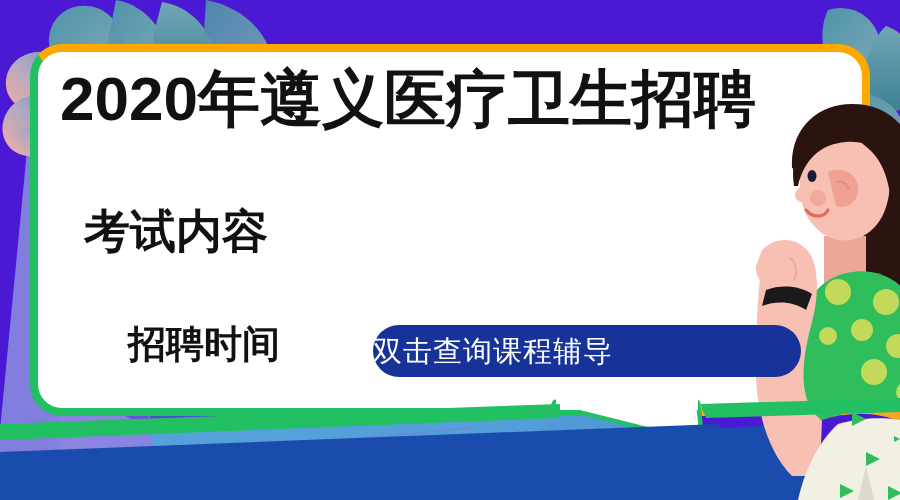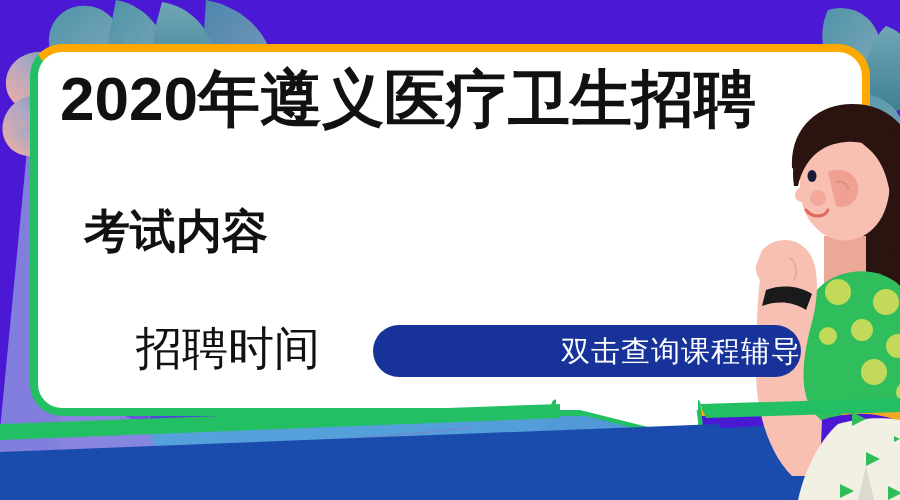--- a/index.html
+++ b/index.html
@@ -35,29 +35,29 @@
     position:absolute;left:60px;top:68px;z-index:12;
     font-size:62px;font-weight:bold;color:#111111;
     letter-spacing:0px;white-space:nowrap;line-height:1;
     font-family:"Liberation Sans","DejaVu Sans",sans-serif;
   }
   #subtitle-1{
     position:absolute;left:84px;top:208px;z-index:12;
     font-size:46px;font-weight:bold;color:#111111;white-space:nowrap;line-height:1;
   }
   #subtitle-2{
-    position:absolute;left:136px;top:325px;z-index:12;
-    font-size:46px;font-weight:normal;color:#111111;white-space:nowrap;line-height:1;
+    position:absolute;left:128px;top:325px;z-index:12;
+    font-size:38px;font-weight:bold;color:#111111;white-space:nowrap;line-height:1;
   }
 
   
   #cta{
     position:absolute;left:373px;top:325px;width:428px;height:52px;
     background:#17339A;border-radius:26px;z-index:13;
-    display:flex;align-items:center;justify-content:flex-end;
+    display:flex;align-items:center;justify-content:flex-start;
     cursor:pointer;border:none;padding:0;
   }
   #cta span{
     color:#ffffff;font-size:29px;font-weight:500;letter-spacing:1px;
     font-family:"Liberation Sans","DejaVu Sans",sans-serif;line-height:1;
   }
 </style>
 </head>
 <body>
 

